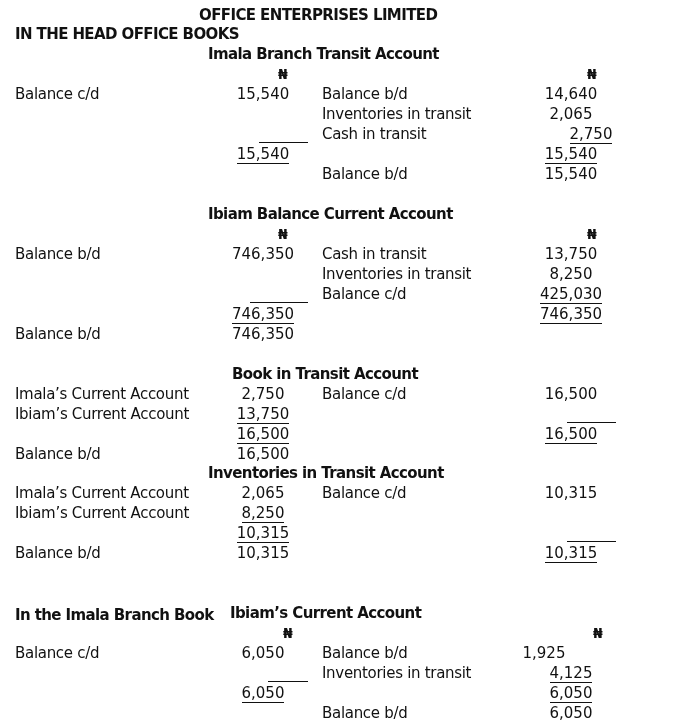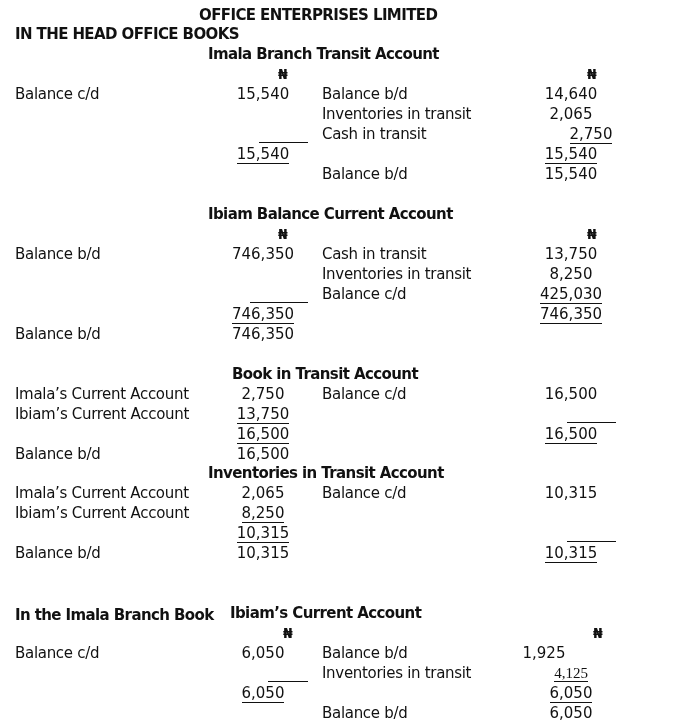--- a/index.html
+++ b/index.html
@@ -93,19 +93,19 @@
 <div class="t h" style="left:15px;top:584px;margin-top:21px;">In the Imala Branch Book</div>
 <div>
   <div class="t h" style="left:230px;top:603px;">Ibiam’s Current Account</div>
   <div class="t naira" style="left:283px;top:623px;">₦</div>
   <div class="t naira" style="left:593px;top:623px;">₦</div>
   <div class="t lab" style="left:15px;top:643px;">Balance c/d</div>
   <div class="t r num" style="left:218px;top:643px;">6,050</div>
   <div class="t lab" style="left:322px;top:643px;">Balance b/d</div>
   <div class="t r num" style="left:499px;top:643px;">1,925</div>
   <div class="t lab" style="left:322px;top:663px;">Inventories in transit</div>
-  <div class="t r" style="left:526px;top:663px;width:90px;font-family:Liberation Serif, serif;"><span class="ul">4,125</span></div>
+  <div class="t r" style="left:526px;top:663px;width:90px;"><span class="ul">4,125</span></div>
   <div class="rule" style="left:268px;top:681px;width:40px;"></div>
   <div class="t r" style="left:218px;top:683px;width:90px;"><span class="ul">6,050</span></div>
   <div class="t r" style="left:526px;top:683px;width:90px;"><span class="ul">6,050</span></div>
   <div class="t lab" style="left:322px;top:703px;">Balance b/d</div>
   <div class="t r num" style="left:526px;top:703px;">6,050</div>
 </div>
 
 </body></html>

